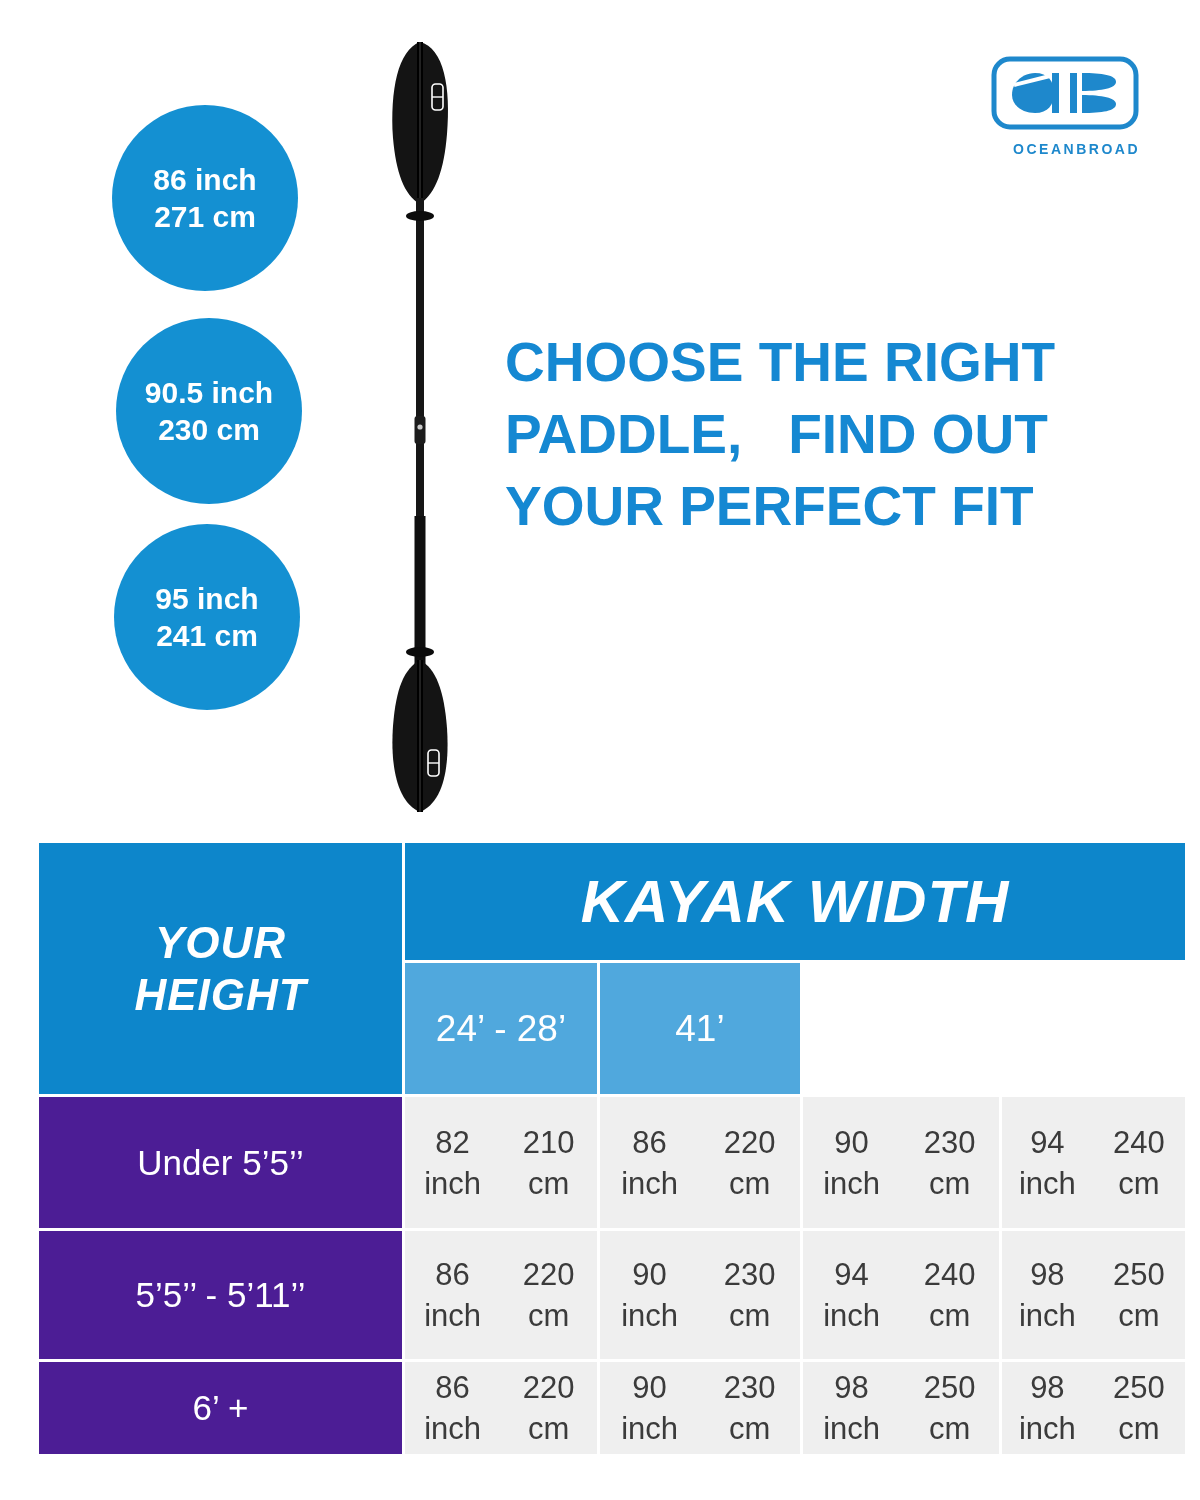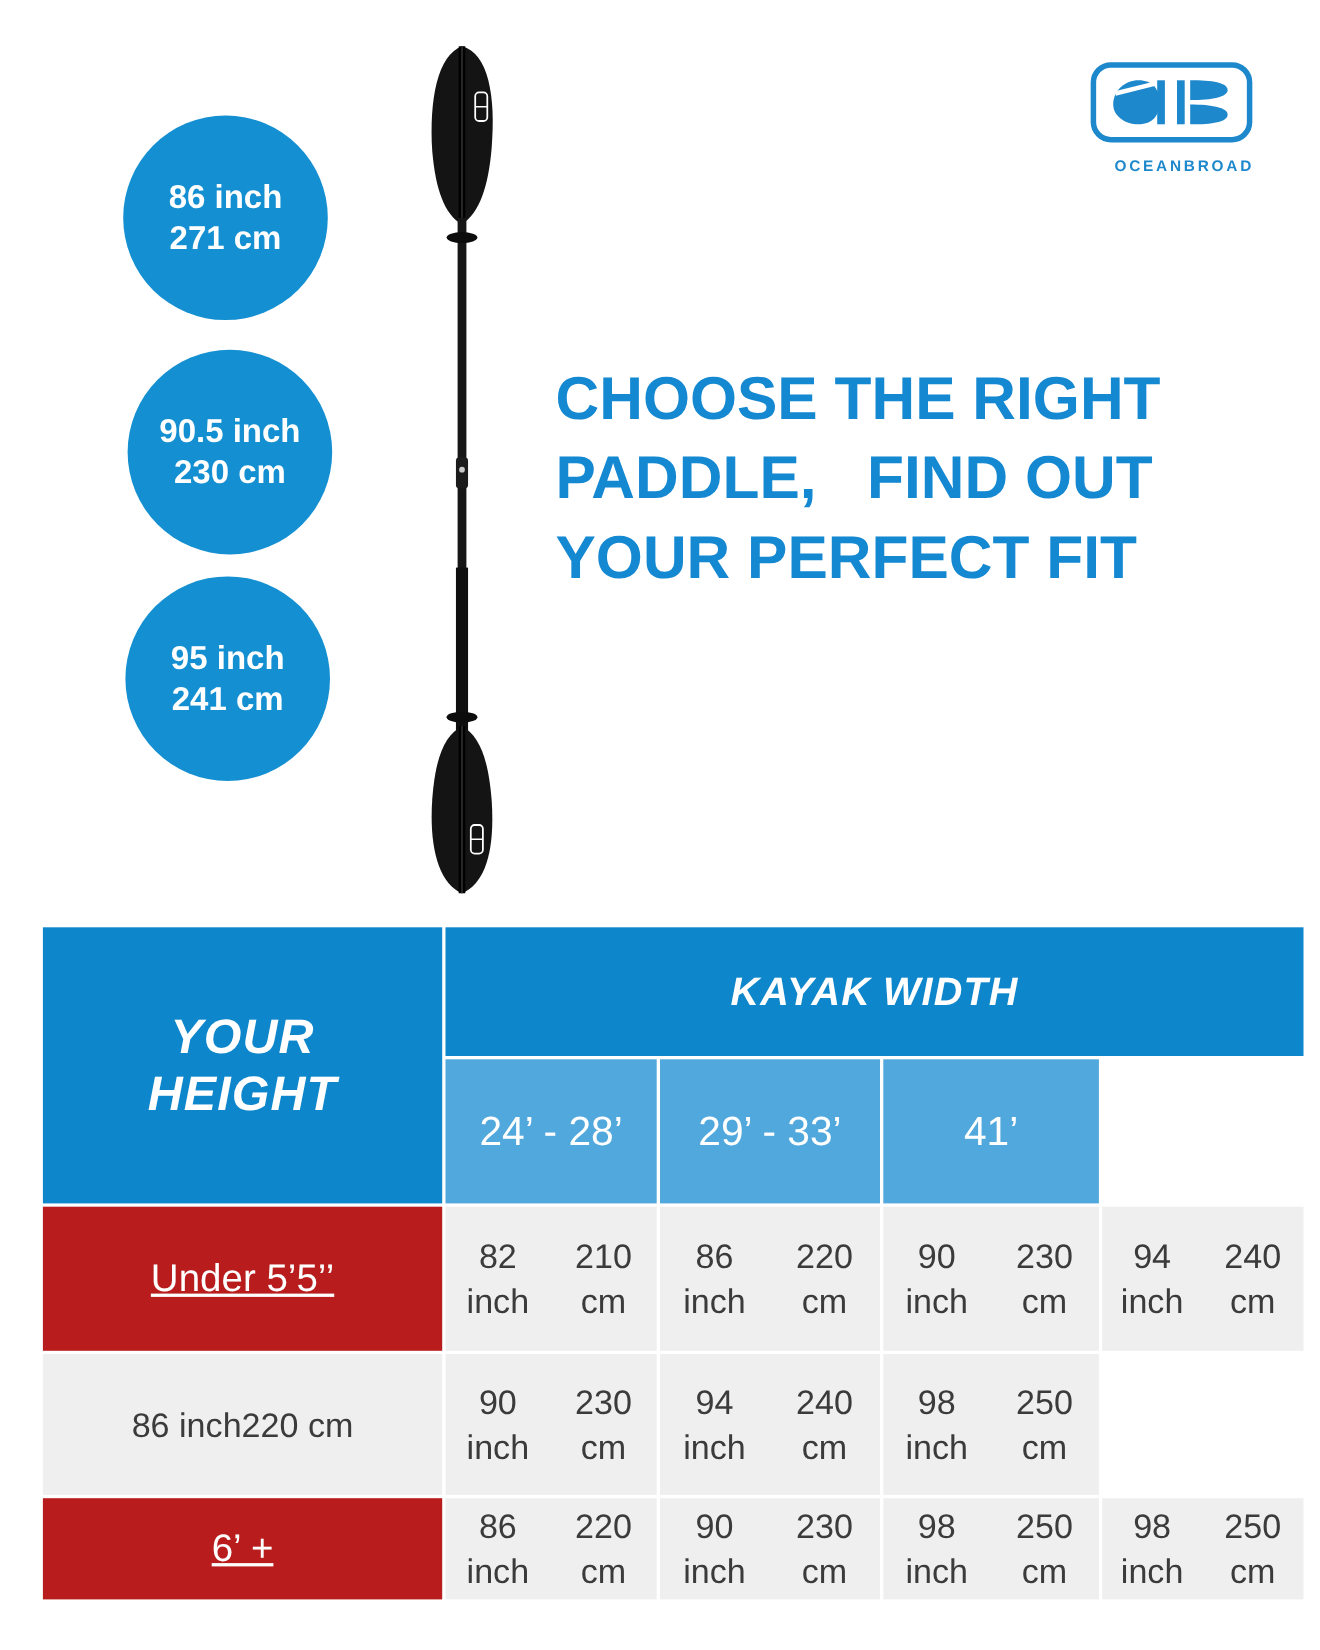--- a/index.html
+++ b/index.html
@@ -92,39 +92,38 @@
     font-style: italic;
     line-height: 1.18;
     white-space: pre-line;
     letter-spacing: 1px;
   }
   .top-header {
     grid-column: 2 / 6;
     grid-row: 1;
     background: #0D86CB;
     color: #ffffff;
-    font-size: 36px;
+    font-size: 60px;
     font-weight: bold;
     font-style: italic;
     letter-spacing: 1px;
   }
   .width-header {
     grid-row: 2;
     background: #50A8DD;
     color: #ffffff;
     font-size: 37px;
     font-weight: 400;
   }
   .height-label {
     grid-column: 1;
-    background: #b91c1c;
+    background: #4c1d95;
     color: #ffffff;
     font-size: 35px;
     font-weight: 400;
-    text-decoration: underline;
   }
   .data-cell {
     background: #EFEFEF;
     color: #3B3B3B;
     font-size: 31px;
     line-height: 41px;
     flex-direction: row;
   }
 </style>
 </head>
@@ -187,41 +186,41 @@
   <h1 class="heading">CHOOSE THE RIGHT
 PADDLE,   FIND OUT
 YOUR PERFECT FIT</h1>
 
   <div class="fit-table">
     <div class="cell corner-header">YOUR
 HEIGHT</div>
     <div class="cell top-header">KAYAK WIDTH</div>
 
     <div class="cell width-header">24’ - 28’</div>
-    <div class="cell width-header">29’ - 33’</div>
     <div class="cell width-header">41’</div>
 
     <div class="cell height-label">Under 5’5’’</div>
     <div class="cell data-cell">
         <span>82 inch</span>
         <span>210 cm</span>
       </div>
     <div class="cell data-cell">
         <span>86 inch</span>
         <span>220 cm</span>
       </div>
     <div class="cell data-cell">
         <span>90 inch</span>
         <span>230 cm</span>
       </div>
     <div class="cell data-cell">
         <span>94 inch</span>
         <span>240 cm</span>
       </div>
 
+    <div class="cell height-label">5’5’’ - 5’11’’</div>
     <div class="cell data-cell">
         <span>86 inch</span>
         <span>220 cm</span>
       </div>
     <div class="cell data-cell">
         <span>90 inch</span>
         <span>230 cm</span>
       </div>
     <div class="cell data-cell">
         <span>94 inch</span>

